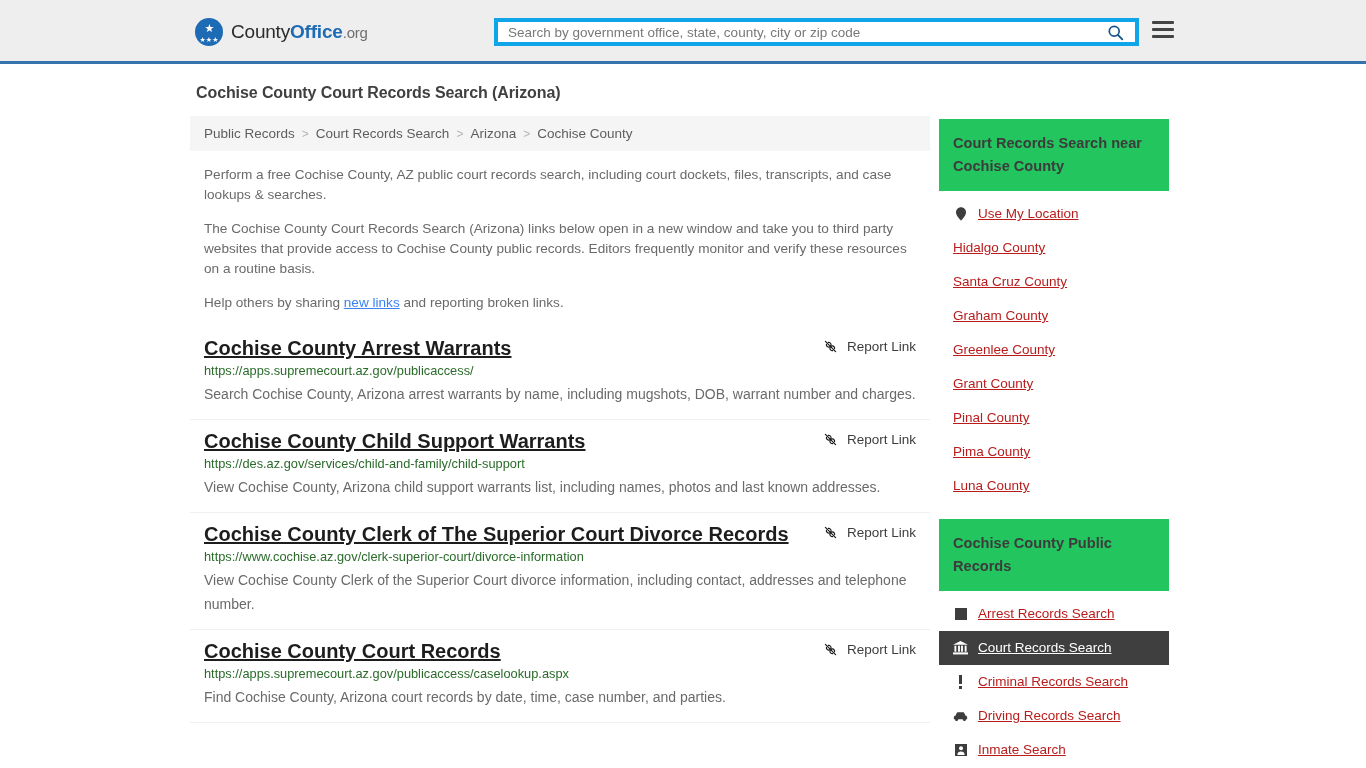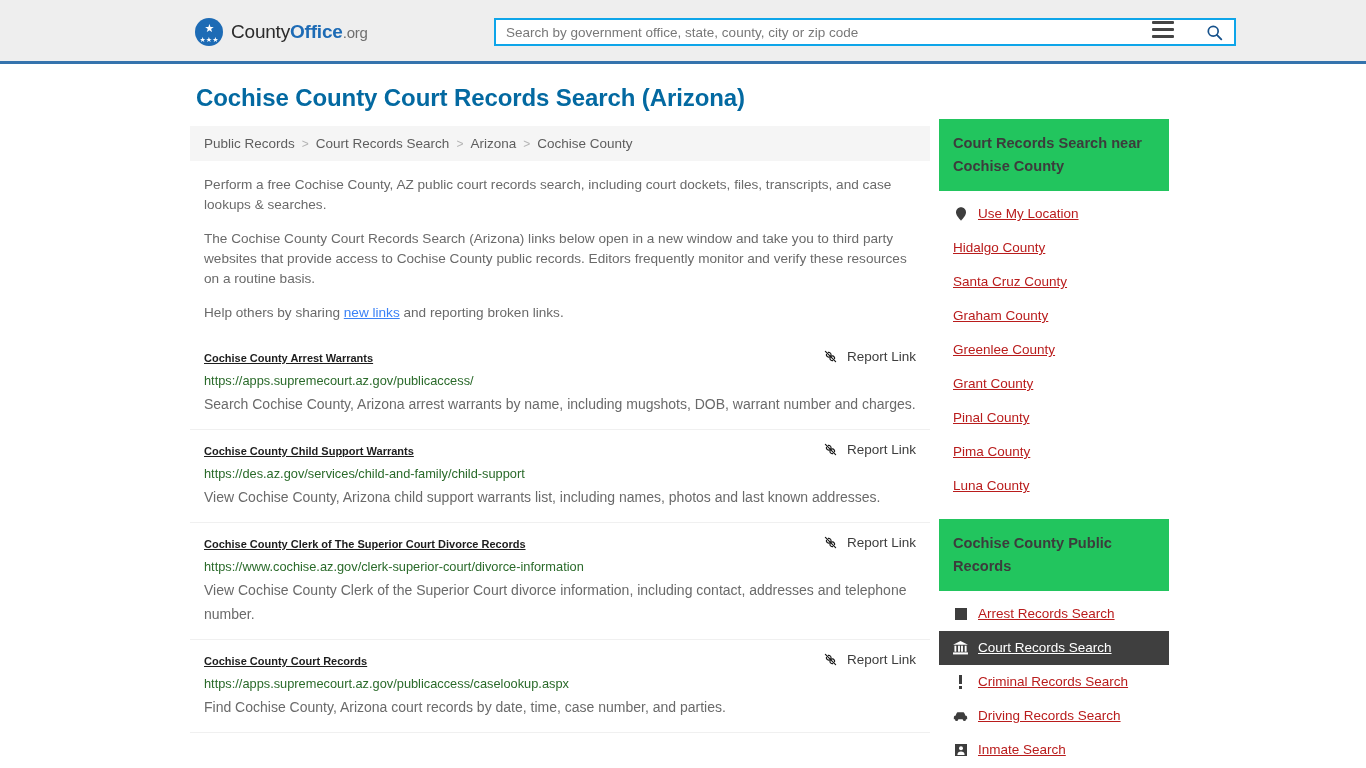--- a/index.html
+++ b/index.html
@@ -64,24 +64,24 @@
     white-space: nowrap;
   }
   .brand-text .t-county { color: #2b2b2b; }
   .brand-text .t-office { color: #1d6bb5; font-weight: bold; }
   .brand-text .t-org { color: #6f6f6f; font-size: 15px; }
 
   .search-wrap {
     position: absolute;
     left: 494px;
     top: 18px;
-    width: 742px;
+    width: 645px;
     height: 28px;
     background: #ffffff;
-    border: 2px solid #0ea5e9;
+    border: 4px solid #0ea5e9;
     display: flex;
     align-items: center;
   }
   .search-input {
     flex: 1 1 auto;
     border: 0;
     outline: 0;
     background: transparent;
     font-family: "Liberation Sans", sans-serif;
     font-size: 13.5px;
@@ -126,22 +126,22 @@
   }
   .side-col {
     position: absolute;
     left: 939px;
     top: 55px;
     width: 230px;
   }
 
   h1.page-title {
     margin: 0 0 14px 6px;
-    font-size: 24px;
-    color: #0369a1;
+    font-size: 16px;
+    color: #404040;
     font-weight: bold;
     letter-spacing: -0.1px;
   }
 
   .breadcrumb {
     background: #f5f5f5;
     padding: 10px 14px;
     font-size: 13.5px;
     color: #5e5e5e;
     display: flex;
@@ -177,21 +177,21 @@
     padding: 11px 14px 13px 14px;
     border-bottom: 1px solid #f0f0f0;
     position: relative;
   }
   .result-head {
     display: flex;
     align-items: flex-start;
     justify-content: space-between;
   }
   .result-title {
-    font-size: 11px;
+    font-size: 20px;
     font-weight: bold;
     color: #1d1d1d;
     text-decoration: underline;
     line-height: 20px;
   }
   .report-link {
     display: flex;
     align-items: center;
     gap: 9px;
     font-size: 13.5px;

